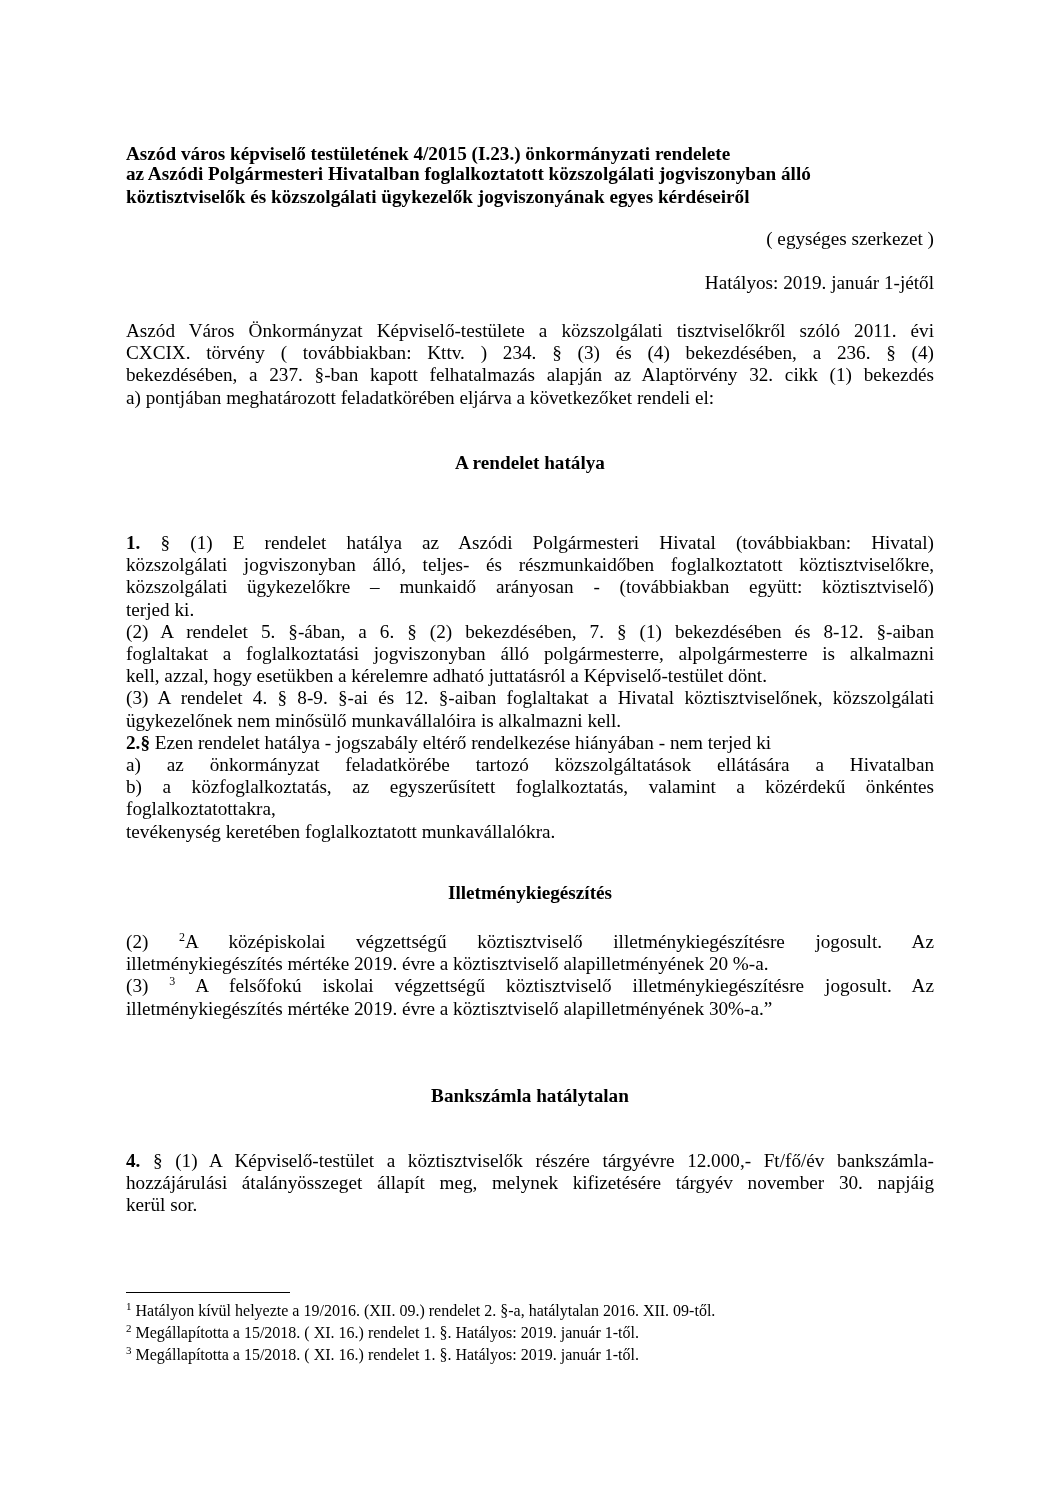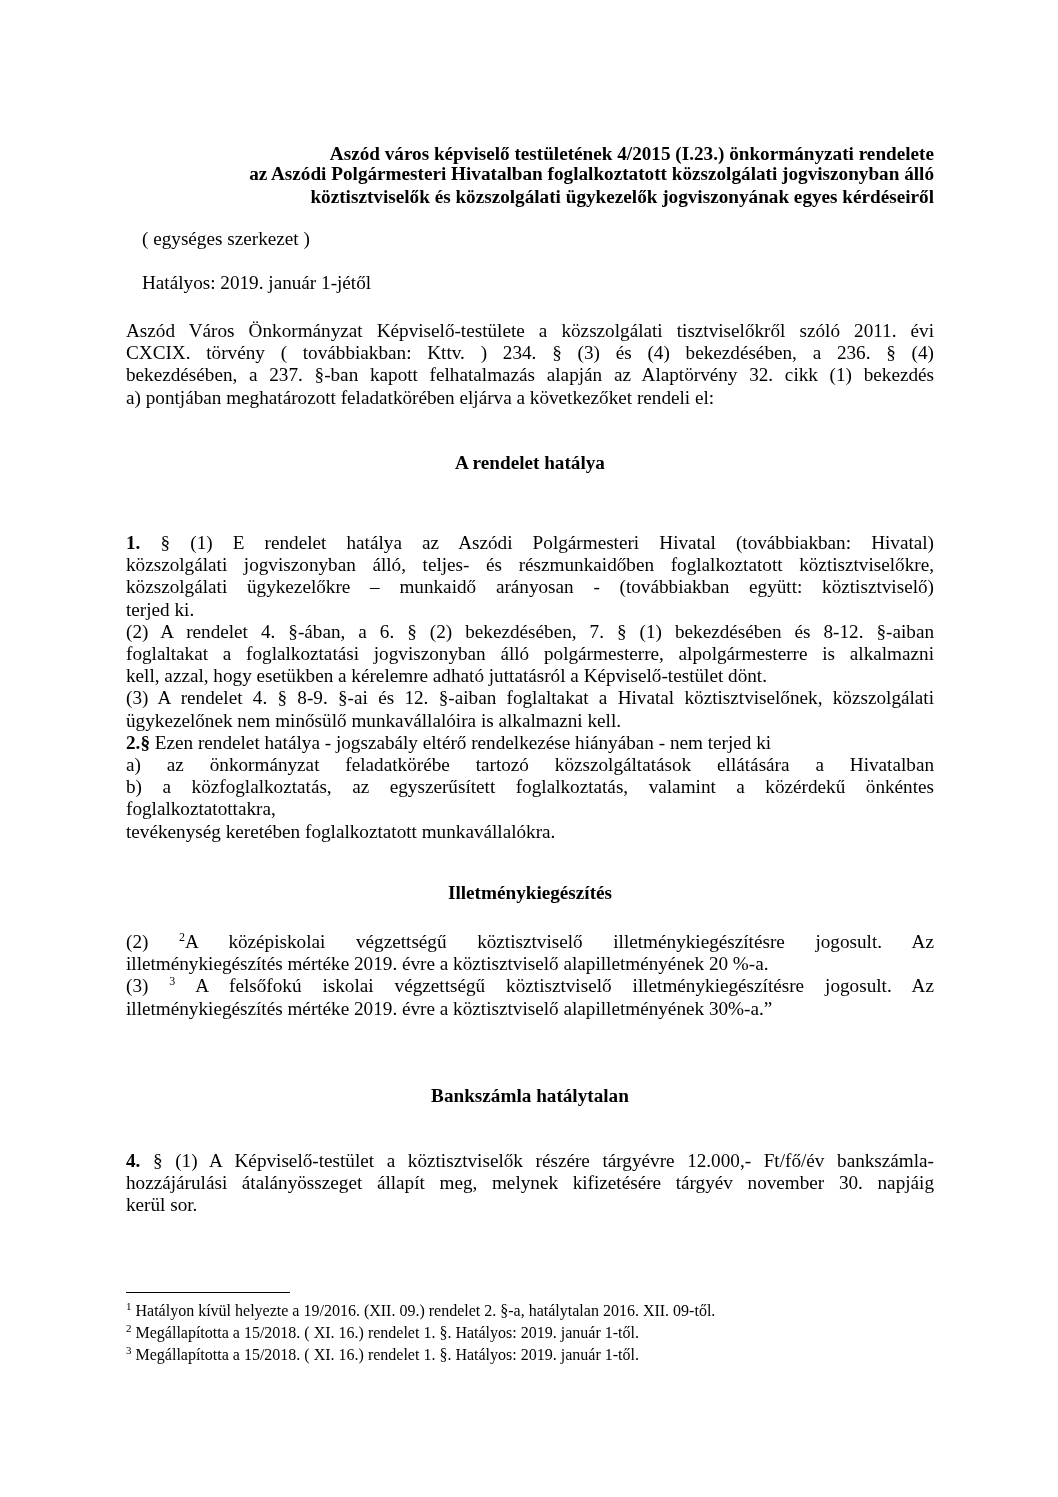--- a/index.html
+++ b/index.html
@@ -26,30 +26,30 @@
       position: absolute;
       left: 126px;
       width: 808px;
       font-size: 19.2px;
       line-height: 22.2px;
     }
     .title {
       position: absolute;
       left: 126px;
       width: 808px;
-      text-align: right;
+      text-align: left;
       font-weight: bold;
       font-size: 19.2px;
       line-height: 23px;
     }
     .center {
       position: absolute;
-      left: 142px;
+      left: 126px;
       width: 808px;
-      text-align: left;
+      text-align: right;
       font-size: 19.2px;
       line-height: 22px;
     }
     .heading {
       position: absolute;
       left: 126px;
       width: 808px;
       text-align: center;
       font-weight: bold;
       font-size: 19.2px;
@@ -112,21 +112,21 @@
     <span class="line l">a) pontjában meghatározott feladatkörében eljárva a következőket rendeli el:</span>
   </div>
 
   <div class="heading" style="top:452px;">A rendelet hatálya</div>
 
   <div class="content" style="top:500px;margin-top:32px;">
     <span class="line"><b>1.</b> <span>§ (1) E rendelet hatálya az Aszódi Polgármesteri Hivatal (továbbiakban: Hivatal)</span></span>
     <span class="line">közszolgálati jogviszonyban álló, teljes- és részmunkaidőben foglalkoztatott köztisztviselőkre,</span>
     <span class="line">közszolgálati ügykezelőkre – munkaidő arányosan - (továbbiakban együtt: köztisztviselő)</span>
     <span class="line l">terjed ki.</span>
-    <span class="line">(2) A rendelet 4. §-ában, a 6. § (2) bekezdésében, 7. § (1) bekezdésében és 8-12. §-aiban</span>
+    <span class="line">(2) A rendelet 5. §-ában, a 6. § (2) bekezdésében, 7. § (1) bekezdésében és 8-12. §-aiban</span>
     <span class="line">foglaltakat a foglalkoztatási jogviszonyban álló polgármesterre, alpolgármesterre is alkalmazni</span>
     <span class="line l">kell, azzal, hogy esetükben a kérelemre adható juttatásról a Képviselő-testület dönt.</span>
     <span class="line">(3) A rendelet 4. § 8-9. §-ai és 12. §-aiban foglaltakat a Hivatal köztisztviselőnek, közszolgálati</span>
     <span class="line l">ügykezelőnek nem minősülő munkavállalóira is alkalmazni kell.</span>
     <span class="line l"><b>2.§</b> <span>Ezen rendelet hatálya - jogszabály eltérő rendelkezése hiányában - nem terjed ki</span></span>
     <span class="line">a) az önkormányzat feladatkörébe tartozó közszolgáltatások ellátására a Hivatalban</span>
     <span class="line">b) a közfoglalkoztatás, az egyszerűsített foglalkoztatás, valamint a közérdekű önkéntes</span>
     <span class="line l">foglalkoztatottakra,</span>
     <span class="line l">tevékenység keretében foglalkoztatott munkavállalókra.</span>
   </div>

